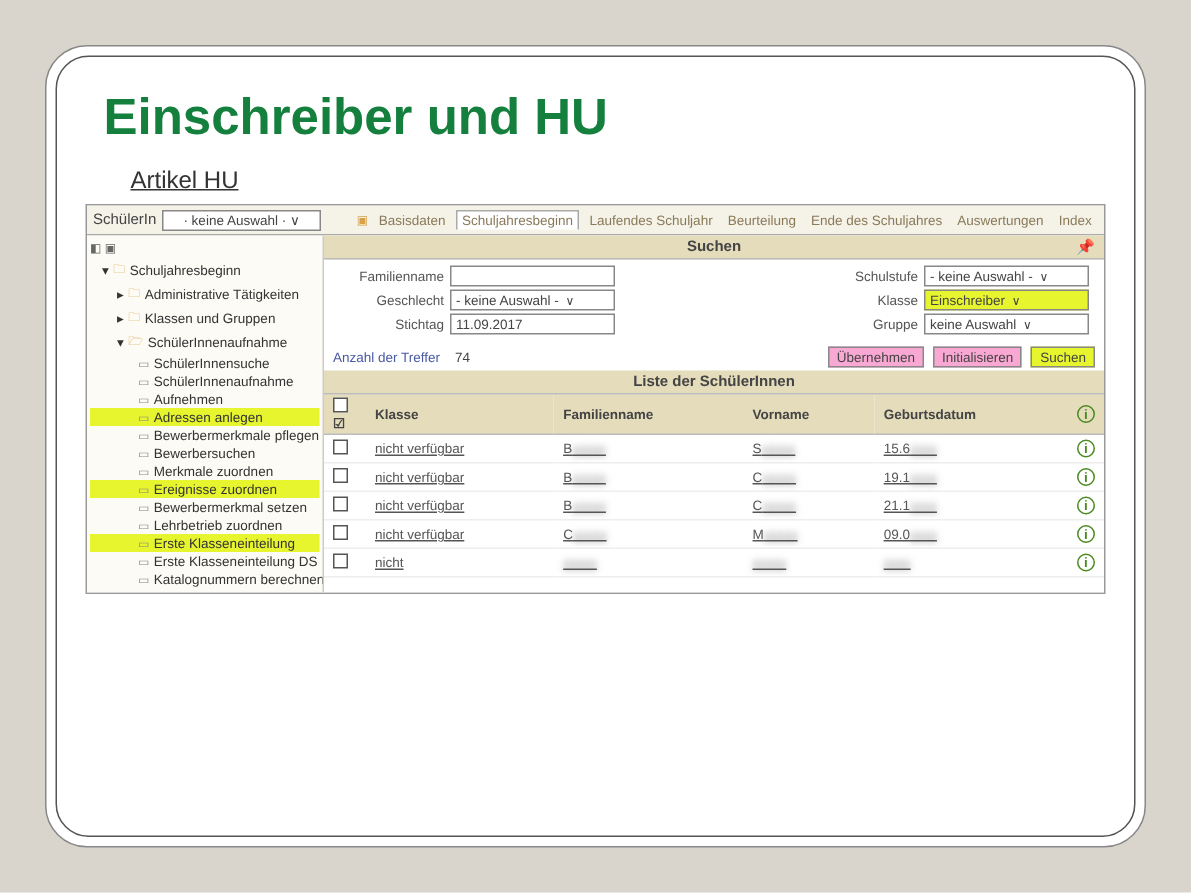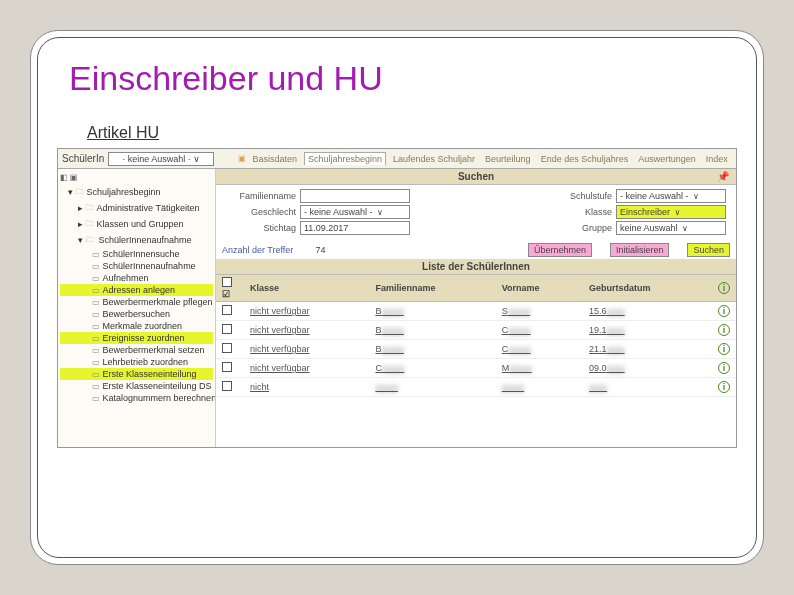--- a/index.html
+++ b/index.html
@@ -24,38 +24,38 @@
   .slide::before {
     content: "";
     position: absolute;
     top: 6px; left: 6px; right: 6px; bottom: 6px;
     border: 1px solid #555;
     border-radius: 22px;
     pointer-events: none;
   }
   .title {
     font-size: 34px;
-    font-weight: normal;
-    color: #a21caf;
-    margin-bottom: 26px;
+    font-weight: bold;
+    color: #15803d;
+    margin-bottom: 14px;
     margin-left: 12px;
   }
   .subtitle {
     font-size: 16px;
     color: #333;
     text-decoration: underline;
     margin-left: 30px;
     margin-bottom: 6px;
   }
   .app-shot {
     border: 1px solid #999;
     font-size: 10px;
     color: #444;
     background: #fdfdfd;
-    height: 300px;
+    height: 260px;
     position: relative;
     overflow: hidden;
   }
   .app-top {
     display: flex;
     border-bottom: 1px solid #aaa;
     height: 20px;
     align-items: center;
     padding-left: 4px;
     background: #f5f2e8;
@@ -141,21 +141,21 @@
     background: #fff;
     font-size: 9px;
     padding: 1px 3px;
     width: 110px;
   }
   .field .val.hl { background: #e6f52e; }
   .stats {
     display: flex;
     justify-content: flex-end;
     align-items: center;
-    gap: 18px;
+    gap: 6px;
     padding: 2px 6px;
     font-size: 9px;
   }
   .stats-label { color: #4a5aa2; margin-right: 4px; }
   .btn {
     border: 1px solid #888;
     padding: 1px 5px;
     background: #f9a8d4;
     cursor: pointer;
   }

